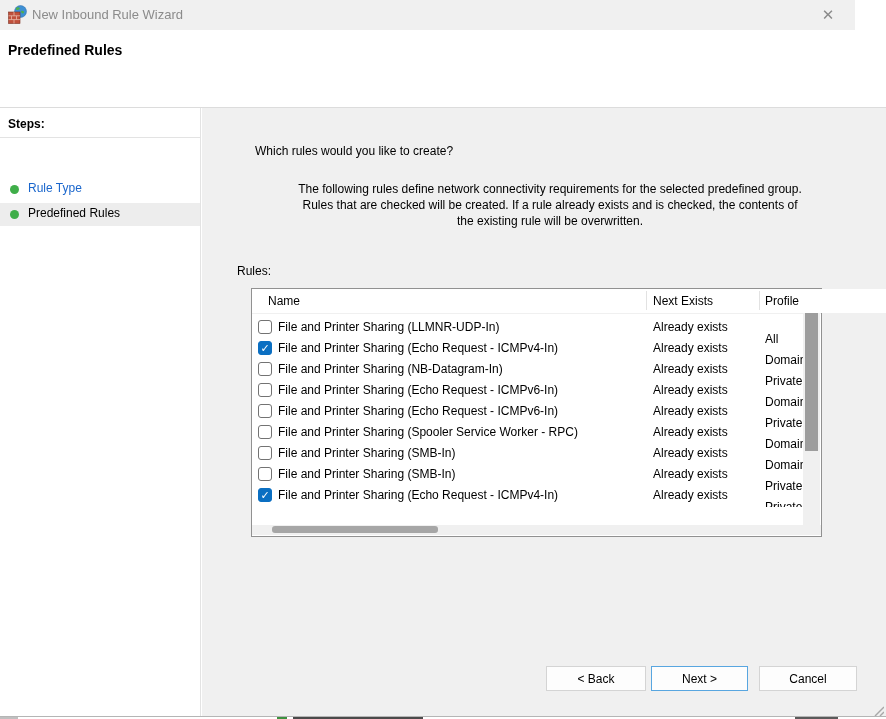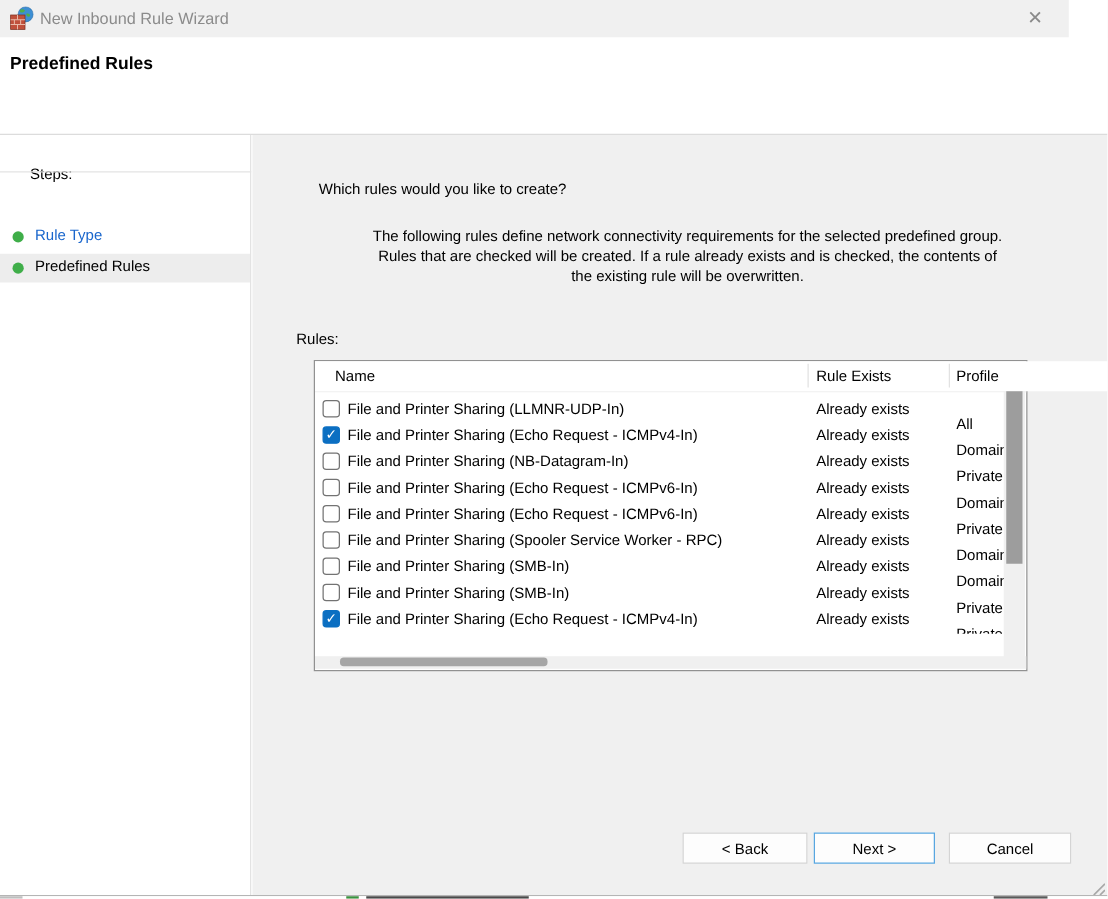--- a/index.html
+++ b/index.html
@@ -15,21 +15,21 @@
                font-size:15px; text-align:center; line-height:22px; cursor:default; }
 
   
   .headerband { position:absolute; left:0; top:30px; width:886px; height:77px; background:#fff; }
   .page-title { position:absolute; left:8px; top:12px; font-size:14px; font-weight:bold; color:#000; }
   .page-subtitle { position:absolute; left:8px; top:43px; font-size:12px; color:#000; }
   .hsep { position:absolute; left:0; top:107px; width:886px; height:1px; background:#dcdcdc; }
 
   
   .sidebar { position:absolute; left:0; top:108px; width:201px; height:608px; background:#fff; border-right:1px solid #e3e3e3; }
-  .steps-title { position:absolute; left:8px; top:24px; font-weight:normal; font-size:12px;margin-left:16px; }
+  .steps-title { position:absolute; left:8px; top:9px; font-weight:bold; font-size:12px; }
   .steps-sep { position:absolute; left:0; top:29px; width:201px; height:1px; background:#e3e3e3; }
   .step-item { position:absolute; left:0; width:200px; height:23px;margin-top:32px; }
   .step-item .bullet { position:absolute; left:10px; top:7px; width:9px; height:9px; border-radius:50%; }
   .step-item .lbl { position:absolute; left:28px; top:3px; font-size:12px; }
   .step-item.done .bullet, .step-item.current .bullet { background:#3fae49; }
   .step-item.upcoming .bullet { background:#7070d0; }
   .step-item.done .lbl { color:#1a66cc; }
   .step-item.current { background:#ededed; }
   .step-item.current .lbl, .step-item.upcoming .lbl { color:#000; }
 
@@ -129,21 +129,21 @@
   <div class="content">
     <div class="question">Which rules would you like to create?</div>
     <div class="description">The following rules define network connectivity requirements for the selected predefined group.
 Rules that are checked will be created. If a rule already exists and is checked, the contents of
 the existing rule will be overwritten.</div>
     <div class="rules-label">Rules:</div>
 
     <div class="rules-table">
       <div class="tbl-header">
         <span class="col col-name">Name</span>
-        <span class="col col-exists">Rule Exists</span>
+        <span class="col col-exists">Next Exists</span>
         <span class="col col-profile">Profile</span>
         <span class="col-sep sep1"></span>
         <span class="col-sep sep2"></span>
       </div>
       <div class="tbl-hline"></div>
 
       <div class="tbl-viewport">
         <div class="tbl-rows">
             <div class="rule-row">
     <span class="checkbox"></span>

